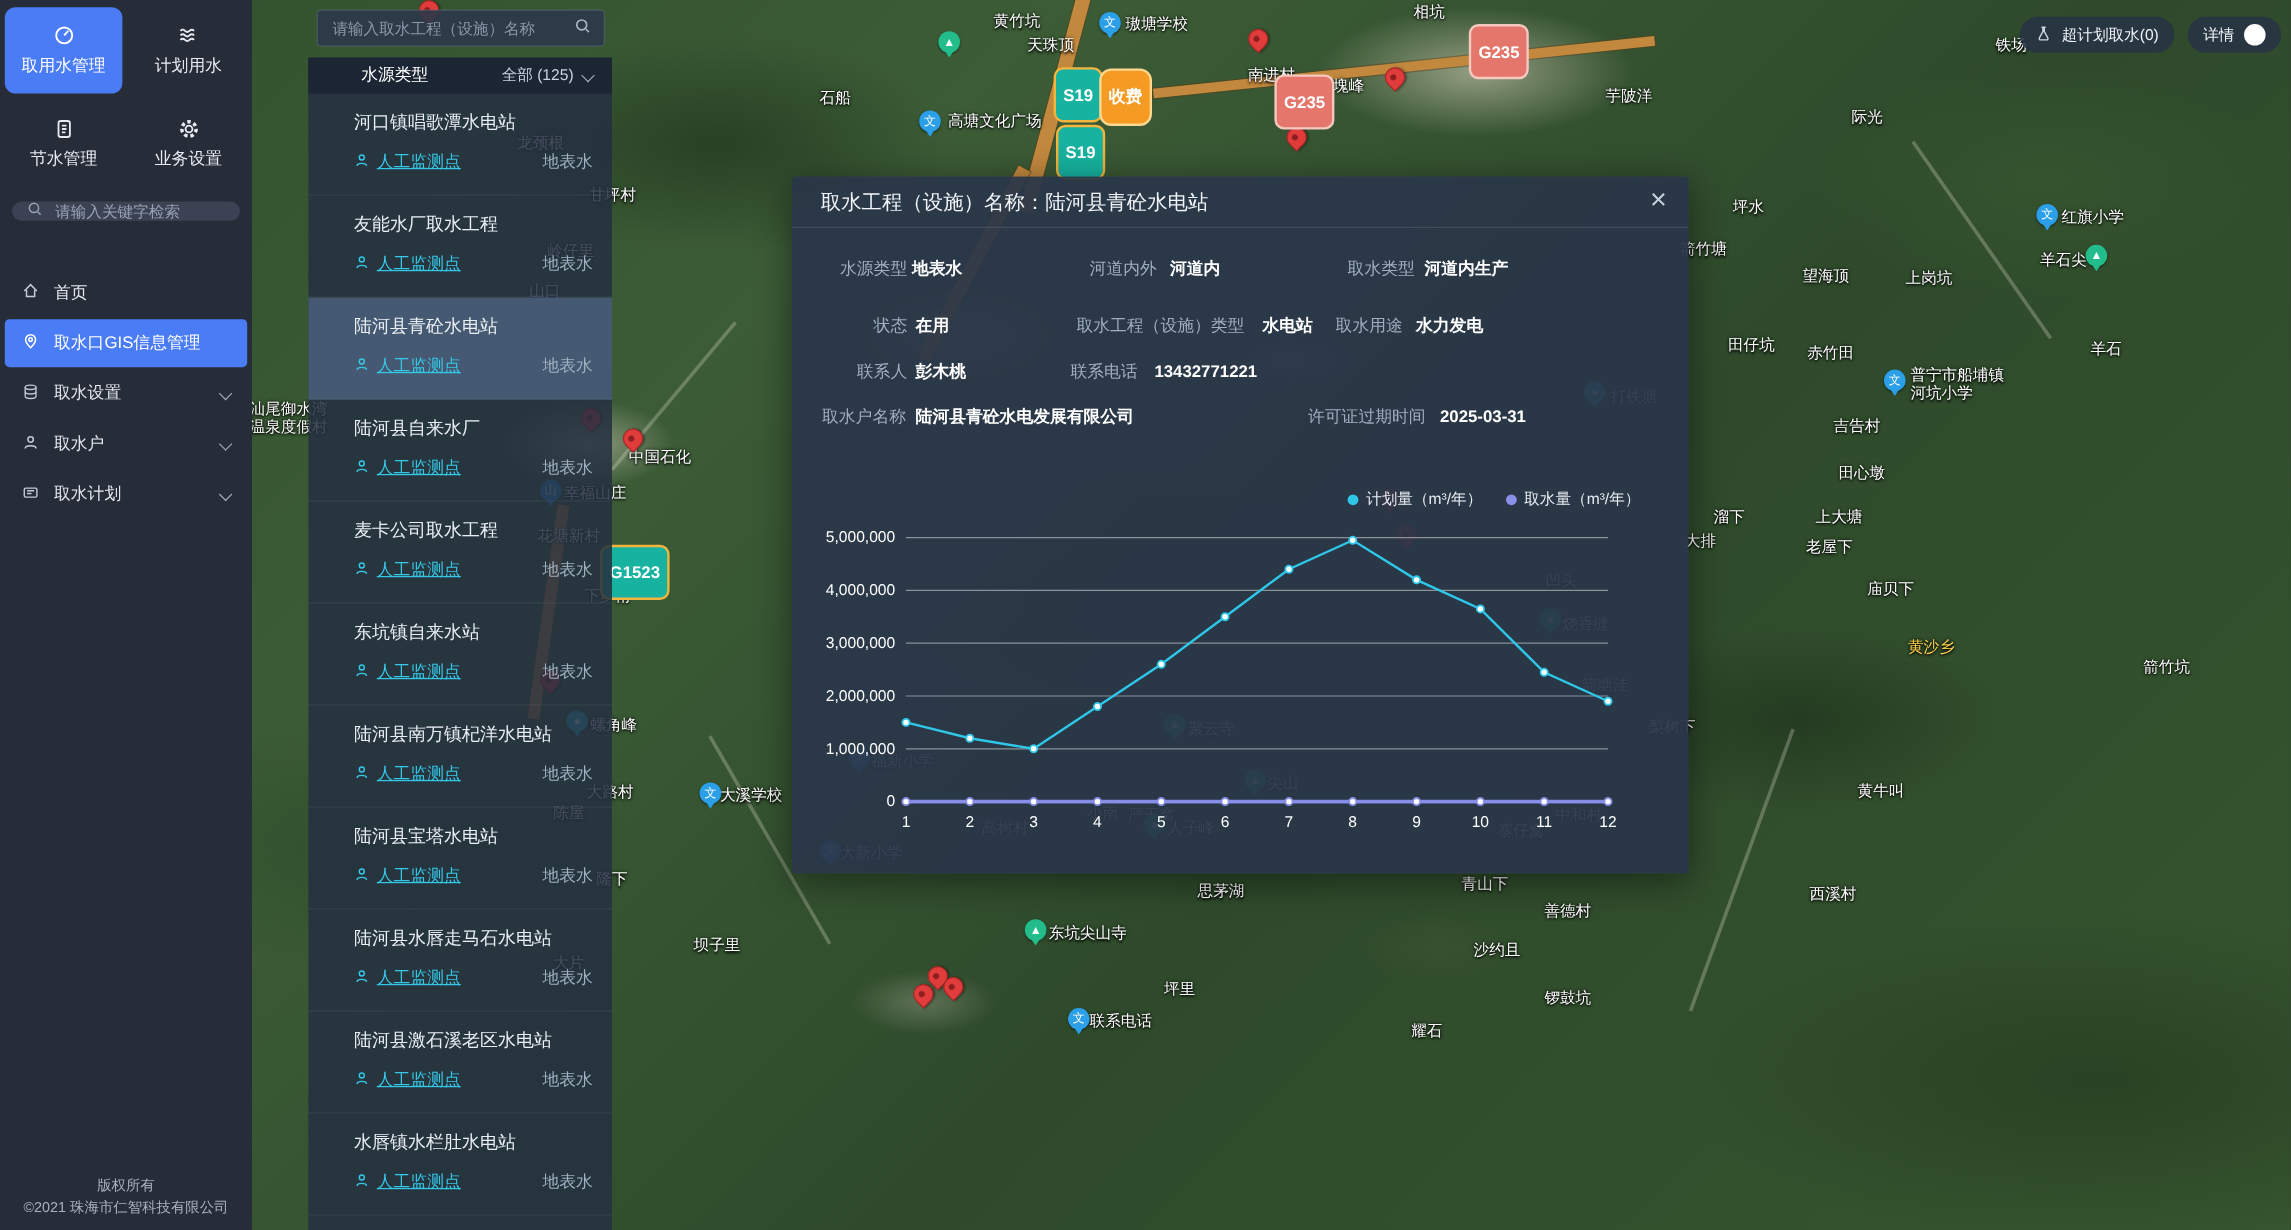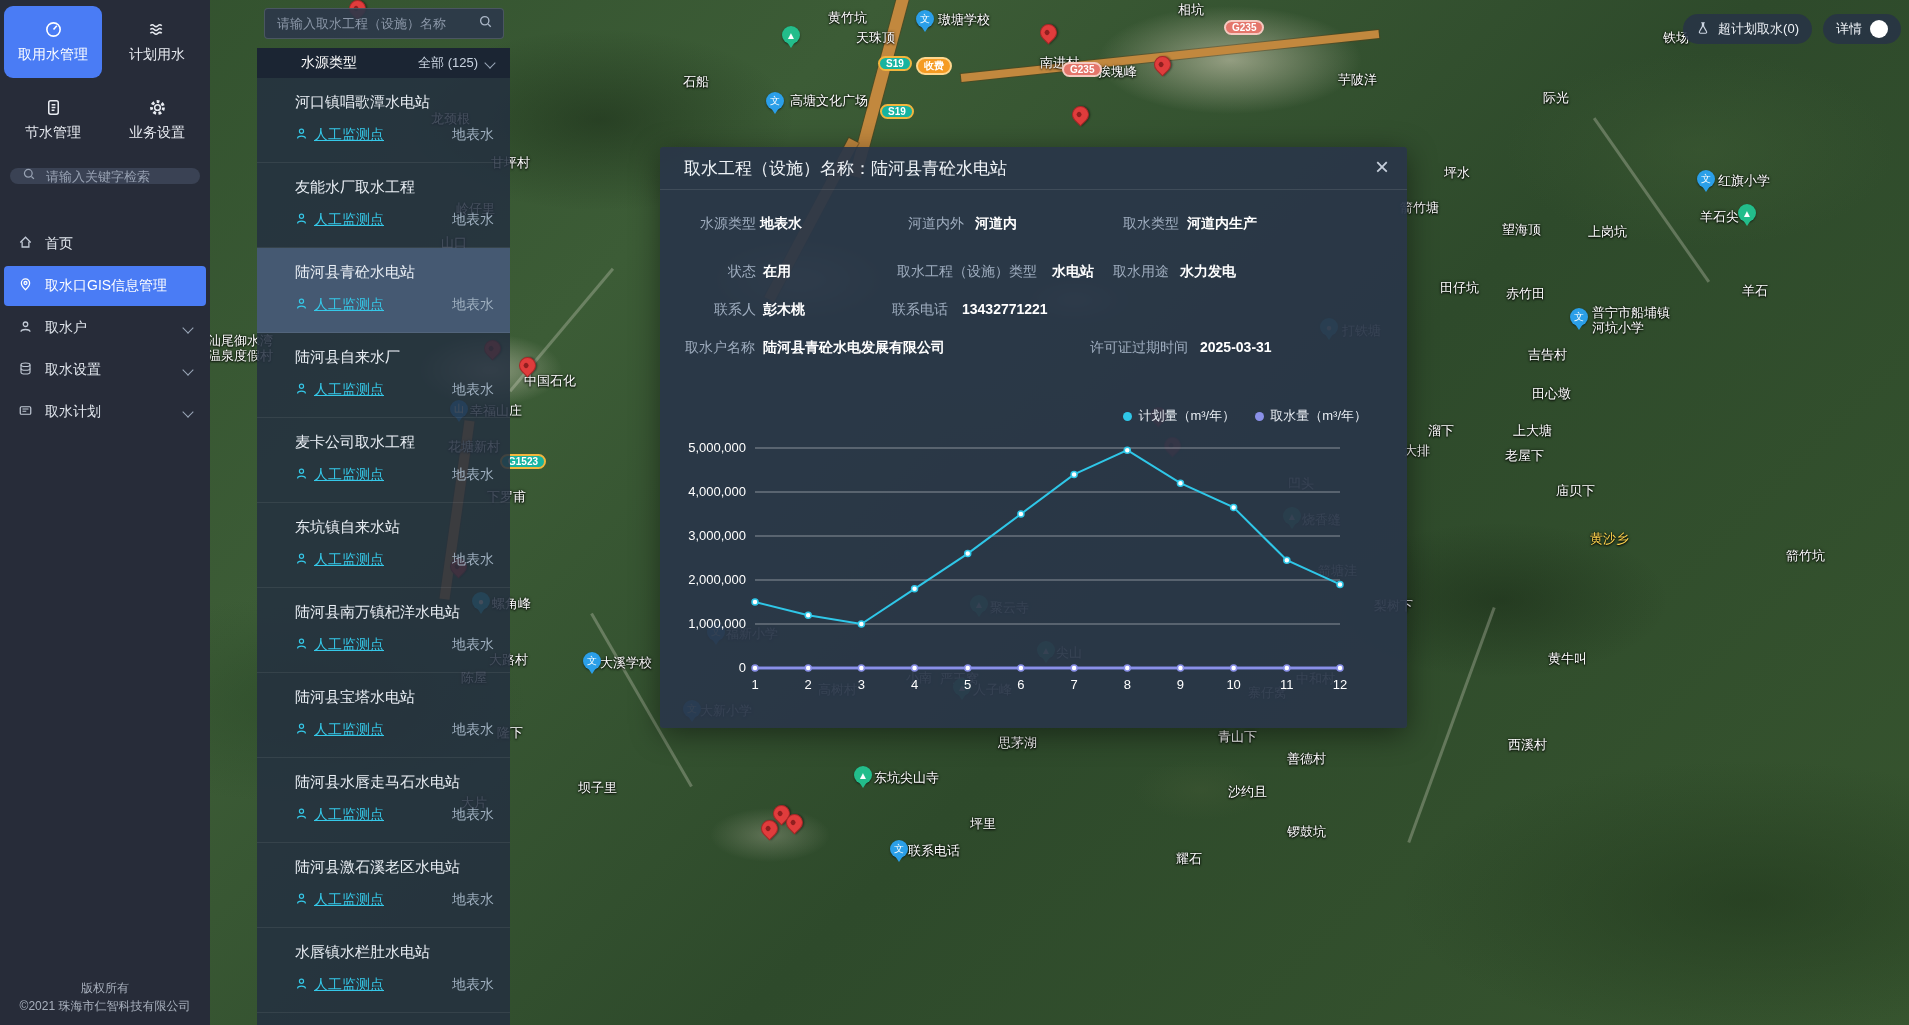--- a/index.html
+++ b/index.html
@@ -32,21 +32,21 @@
     transform:rotate(-45deg);border:1px solid #a82828;box-shadow:1px 1px 2px rgba(0,0,0,.4);}
   .mk-pin::after{content:"";position:absolute;left:4px;top:4px;width:5px;height:5px;border-radius:50%;background:#8f1f1f;}
   .mk-blue,.mk-green,.mk-teal{width:18px;height:18px;border-radius:50%;display:flex;align-items:center;
     justify-content:center;color:#fff;font-size:10px;box-shadow:0 1px 2px rgba(0,0,0,.5);}
   .mk-blue{background:#2b9fe8;}.mk-green{background:#23bd8b;}.mk-teal{background:#2fbcd8;}
   .mk-blue::after,.mk-green::after,.mk-teal::after{content:"";position:absolute;top:16px;left:5px;
     border:4px solid transparent;}
   .mk-blue::after{border-top:6px solid #2b9fe8;}
   .mk-green::after{border-top:6px solid #23bd8b;}
   .mk-teal::after{border-top:6px solid #2fbcd8;}
-  .shield{position:absolute;font-size:10px;font-weight:bold;color:#fff;padding:0 6px;border-radius:8px;
+  .shield{position:absolute;font-size:14px;font-weight:bold;color:#fff;padding:13px 6px;border-radius:8px;
     z-index:3;white-space:nowrap;}
   .shield-s{background:#17b3a0;border:2px solid #f2b53d;}
   .shield-g{background:#e4766b;border:2px solid #f5c9c0;}
   .shield-toll{background:#f59b23;border:2px solid #ffd78e;border-radius:10px;}
 
   .ctl{position:absolute;display:flex;align-items:center;gap:8px;background:rgba(40,51,69,.88);
     border-radius:16px;height:30px;padding:0 13px;color:#eef2f7;font-size:13px;z-index:8;}
   .knob{width:18px;height:18px;border-radius:50%;background:#fff;}
 
   
@@ -342,37 +342,37 @@
         <span>
           <svg width="15" height="15" viewBox="0 0 20 20" fill="none" stroke="#fff" stroke-width="1.7">
             <path d="M10 17s-5.5-5-5.5-9a5.5 5.5 0 0 1 11 0c0 4-5.5 9-5.5 9z"></path>
               <circle cx="10" cy="8" r="2"></circle>
           </svg>
         </span>
         <span>取水口GIS信息管理</span>
       </div>
       <div class="menu-item">
         <span>
-          <svg width="15" height="15" viewBox="0 0 20 20" fill="none" stroke="#c2cad6" stroke-width="1.7">
-            <circle cx="10" cy="7" r="3"></circle>
-              <path d="M4 17c0-4 12-4 12 0"></path>
-          </svg>
-        </span>
-        <span>取水户</span>
-        <i class="chev"></i>
-      </div>
-      <div class="menu-item">
-        <span>
           <svg width="15" height="15" viewBox="0 0 20 20" fill="none" stroke="#c2cad6" stroke-width="1.5">
             <ellipse cx="10" cy="5" rx="6" ry="2.4"></ellipse>
               <path d="M4 5v10c0 1.3 2.7 2.4 6 2.4s6-1.1 6-2.4V5"></path>
             <path d="M4 10c0 1.3 2.7 2.4 6 2.4s6-1.1 6-2.4"></path>
           </svg>
         </span>
         <span>取水设置</span>
+        <i class="chev"></i>
+      </div>
+      <div class="menu-item">
+        <span>
+          <svg width="15" height="15" viewBox="0 0 20 20" fill="none" stroke="#c2cad6" stroke-width="1.7">
+            <circle cx="10" cy="7" r="3"></circle>
+              <path d="M4 17c0-4 12-4 12 0"></path>
+          </svg>
+        </span>
+        <span>取水户</span>
         <i class="chev"></i>
       </div>
       <div class="menu-item">
         <span>
           <svg width="15" height="15" viewBox="0 0 20 20" fill="none" stroke="#c2cad6" stroke-width="1.6">
             <rect x="3" y="5" width="14" height="10" rx="1.5"></rect>
               <path d="M6 8h8M6 11h5"></path>
           </svg>
         </span>
         <span>取水计划</span>

